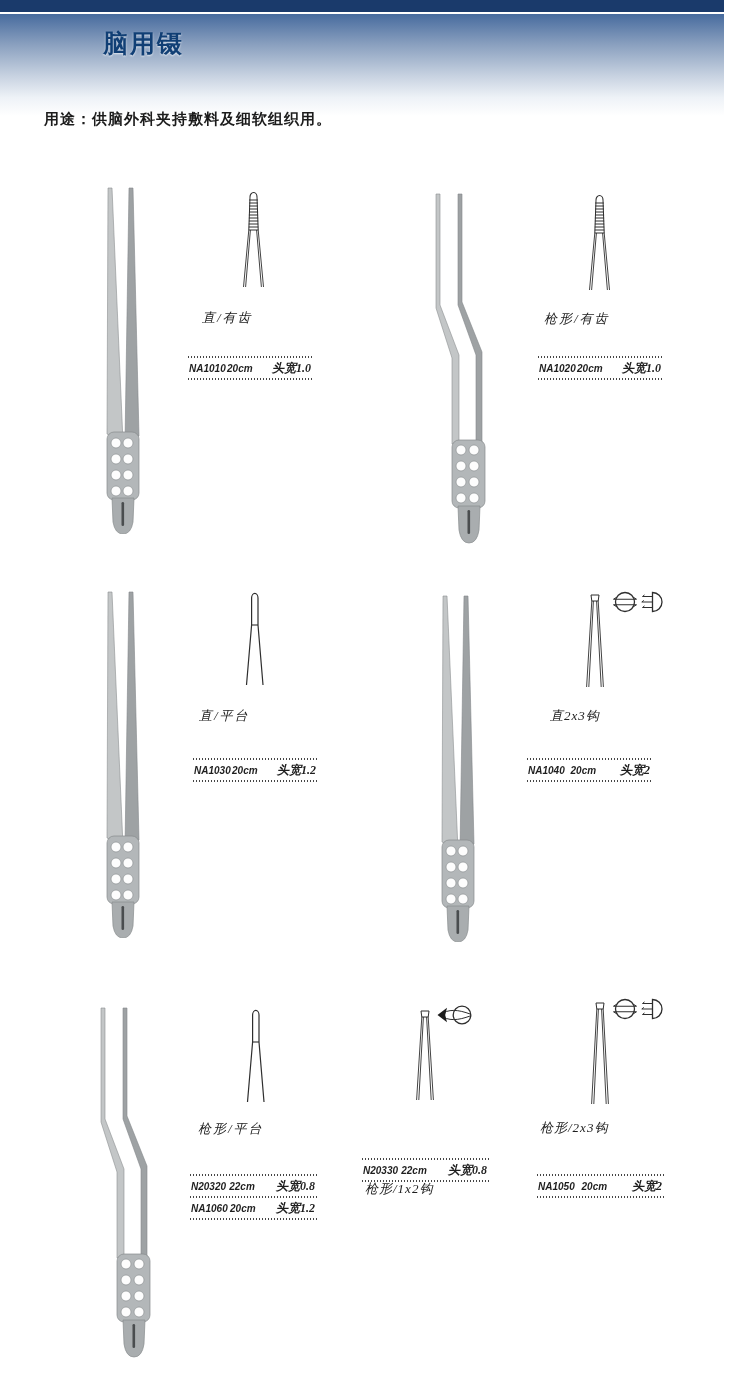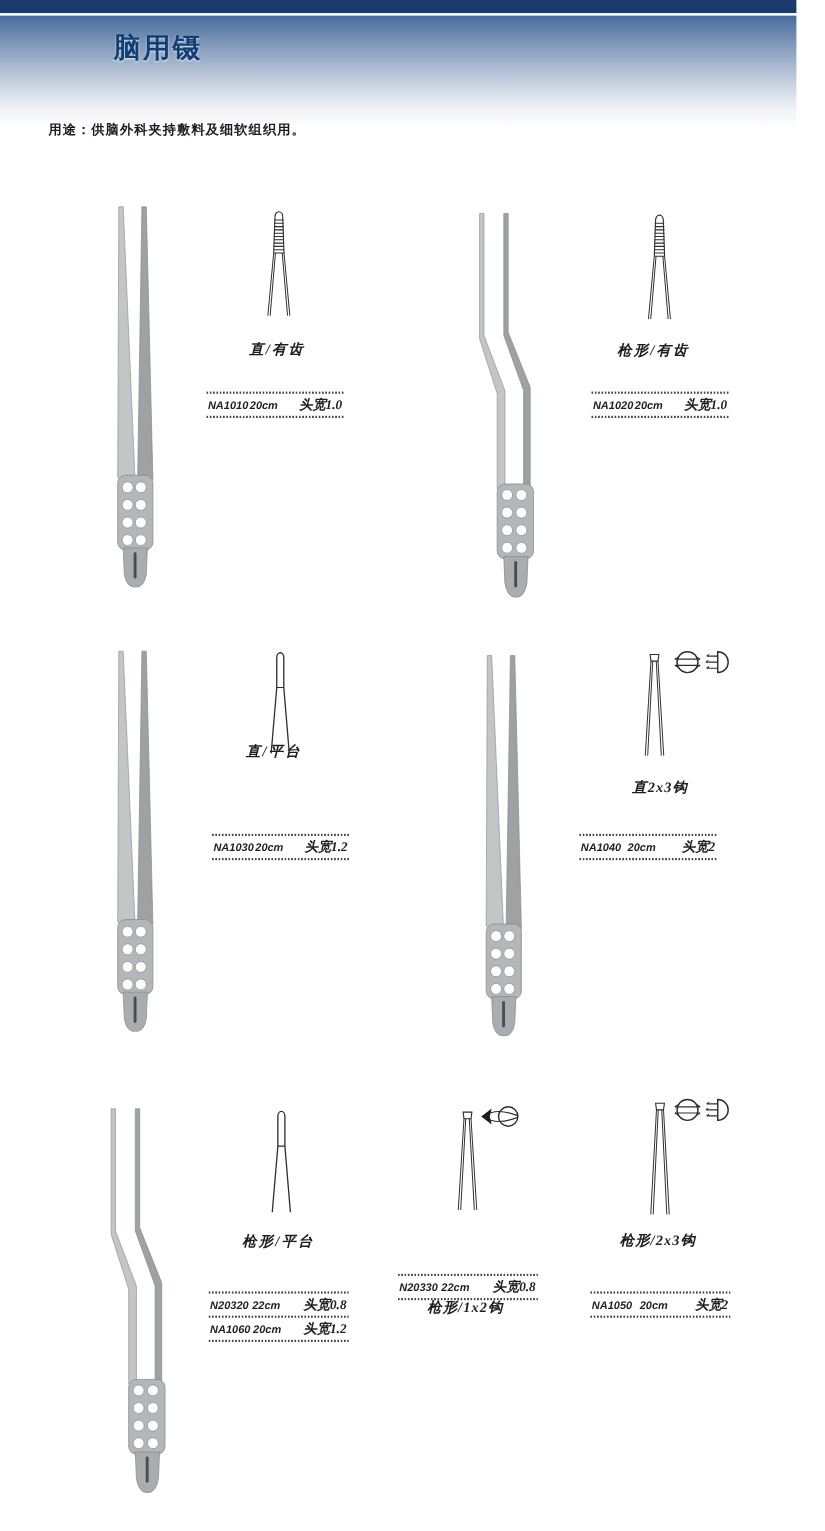--- a/index.html
+++ b/index.html
@@ -8,25 +8,25 @@
   .abs{position:absolute;}
 
   
   .topbar{position:absolute;left:0;top:0;width:750px;height:12px;background:#1a3a6b;}
   .hgrad{position:absolute;left:0;top:12px;width:750px;height:102px;border-top:2px solid #ffffff;
          background:linear-gradient(180deg,#476b9e 0%,#8aa0bf 30%,#c6d1e0 60%,#eef2f7 82%,#ffffff 100%);}
   .title-zh{position:absolute;left:103px;top:27px;font-size:25px;font-weight:bold;color:#113f75;
             letter-spacing:2px;text-shadow:0 1px 2px rgba(255,255,255,.75);}
   .title-en{position:absolute;left:42px;top:57px;font-size:28px;font-style:italic;font-weight:600;
             color:#1c5aa6;letter-spacing:.5px;}
-  .usage{position:absolute;left:44px;top:110px;margin:0;font-size:12px;font-weight:bold;
+  .usage{position:absolute;left:44px;top:110px;margin:0;font-size:15px;font-weight:bold;
          color:#1c1c1c;letter-spacing:1px;}
 
   
-  .plabel{position:absolute;font-size:13px;font-weight:bold;color:#1d1d1d;text-align:center;
+  .plabel{position:absolute;font-size:13px;font-weight:normal;color:#1d1d1d;text-align:left;
           letter-spacing:2px;font-style:italic;font-family:"Liberation Serif",serif;}
 
   
   .spec{position:absolute;}
   .dotline{height:2px;background-image:radial-gradient(circle,#454545 .8px,rgba(0,0,0,0) .95px);
            background-size:3px 2px;background-repeat:repeat-x;}
   .spec-row{display:flex;justify-content:space-between;align-items:baseline;padding:2px 2px 1px 2px;}
   .code,.size{font-style:italic;font-weight:bold;font-size:10px;color:#1e1e1e;white-space:nowrap;}
   .headw{font-style:italic;font-weight:bold;font-size:12px;color:#1e1e1e;white-space:nowrap;
          font-family:"Liberation Serif",serif;margin-left:18px;}
@@ -122,21 +122,21 @@
       <circle cx="33" cy="289" r="5" fill="#fdfdfd" stroke="#8e9294" stroke-width="0.7"></circle>
       <circle cx="21" cy="305" r="5" fill="#fdfdfd" stroke="#8e9294" stroke-width="0.7"></circle>
       <circle cx="33" cy="305" r="5" fill="#fdfdfd" stroke="#8e9294" stroke-width="0.7"></circle>
       <path d="M17,312 L39,312 L38,336 Q36,348 28,348 Q20,348 18,336 Z" fill="#a9adaf" stroke="#888c8e" stroke-width="0.7"></path>
       <rect x="26.5" y="316" width="2.6" height="24" rx="1.3" fill="#4a4d4f"></rect>
     </svg>
     <svg class="abs" style="left:242px;top:589px" width="26" height="100" viewBox="0 0 26 100">
       <path d="M4.5,96 L9.6,36 L9.6,9 A3.2,4.6 0 0 1 16,9 L16,36 L21,96" fill="none" stroke="#2e2e2e" stroke-width="1.2"></path>
       <path d="M9.6,36 H16" fill="none" stroke="#2e2e2e" stroke-width="1.1"></path>
     </svg>
-    <div class="plabel" style="left:199px;top:674px;width:100px">直/平台</div>
+    <div class="plabel" style="left:199px;top:707px;width:100px">直/平台</div>
     <div class="spec" style="left:192px;top:758px;width:126px">
       <div class="dotline"></div>
       <div class="spec-row">
         <span class="code">NA1030</span>
         <span class="size">20cm</span>
         <span class="headw">头宽1.2</span>
       </div>
       <div class="dotline"></div>
     </div>
   </section>

